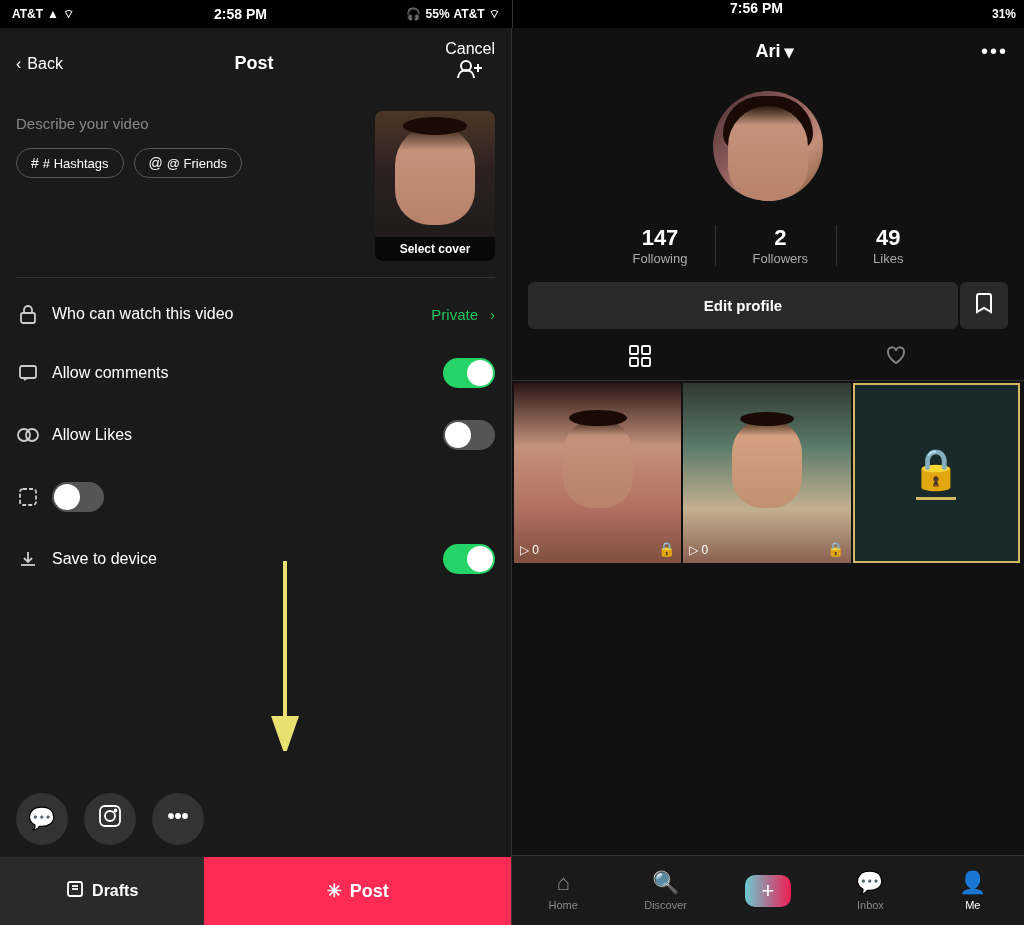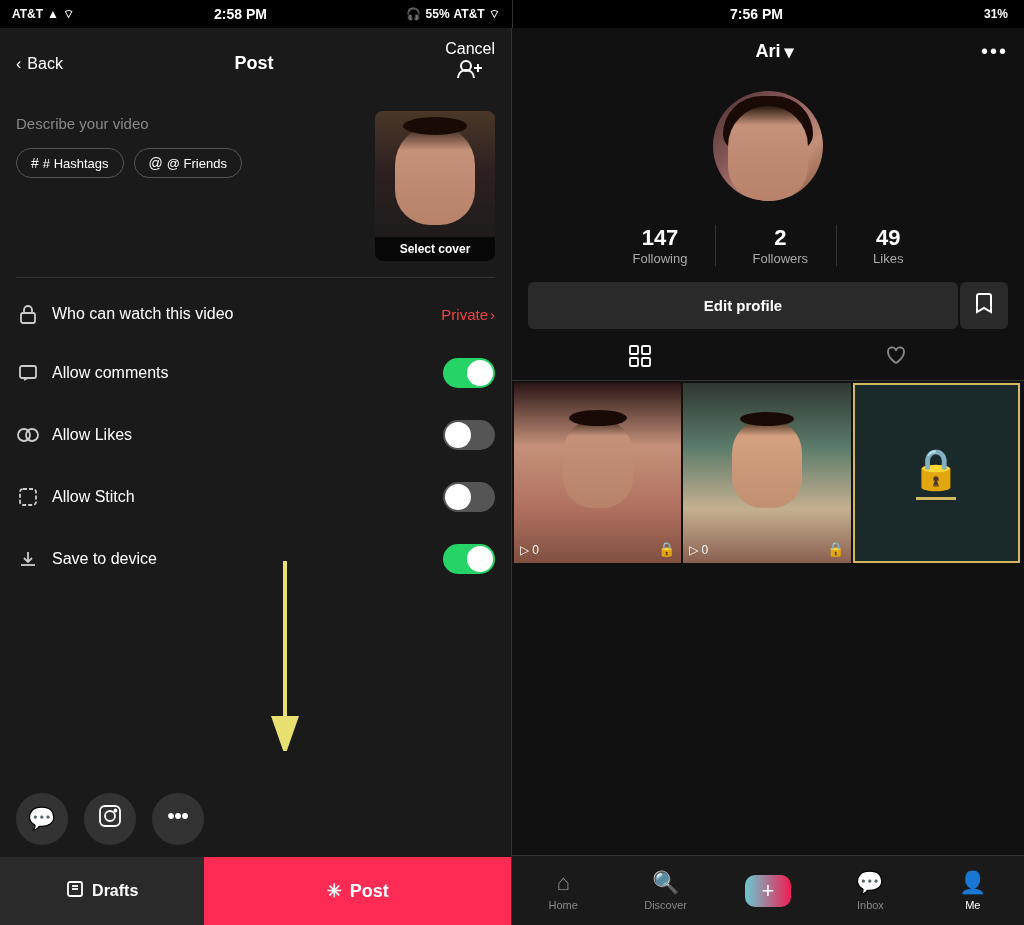--- a/index.html
+++ b/index.html
@@ -142,24 +142,24 @@
       font-size: 18px;
       flex-shrink: 0;
     }
     .setting-label {
       flex: 1;
       font-size: 16px;
       color: #fff;
     }
     .setting-value {
       font-size: 15px;
-      color: #ef4444;
+      color: #22c55e;
       display: flex;
       align-items: flex-start;
-      gap: 2px;
+      gap: 12px;
     }
 
     
     .toggle {
       width: 52px;
       height: 30px;
       border-radius: 15px;
       position: relative;
       cursor: pointer;
       flex-shrink: 0;
@@ -467,21 +467,21 @@
     </div>
     <div style="font-size:14px; font-weight:700;">2:58 PM</div>
     <div style="display:flex; align-items:center; gap:4px;">
       <span>🎧</span>
       <span>55%</span>
       <span>AT&amp;T</span>
       <span>⌔</span>
     </div>
   </div>
 
-  <div style="width:512px; display:flex; justify-content:space-between; align-items:center; padding:0 16px; font-size:12px; font-weight:600; border-left:1px solid #333;">
+  <div style="width:512px; display:flex; justify-content:space-between; padding:0 8px; font-size:12px; font-weight:600; border-left:1px solid #333;">
     <div style="font-size:14px; font-weight:700; flex:1; text-align:center;">7:56 PM</div>
     <div style="display:flex; align-items:center; gap:4px;">31%</div>
   </div>
 </div>
 
 <div class="main-content">
 
   <div class="left-panel">
 
     <div class="left-header">
@@ -572,21 +572,20 @@
           <div class="toggle-knob"></div>
         </div>
       </div>
 
       <div class="setting-row">
         <div class="setting-icon">
           <svg width="20" height="20" viewBox="0 0 20 20" fill="none" stroke="#ccc" stroke-width="1.8">
             <rect x="2" y="2" width="16" height="16" rx="3" stroke-dasharray="4 2"></rect>
           </svg>
         </div>
-        <span class="setting-label">Allow Stitch</span>
         <div class="toggle off">
           <div class="toggle-knob"></div>
         </div>
       </div>
 
       <div class="setting-row">
         <div class="setting-icon">
           <svg width="20" height="20" viewBox="0 0 20 20" fill="none" stroke="#ccc" stroke-width="1.8">
             <path d="M10 3 v10 M6 9 l4 4 4-4"></path>
             <path d="M3 16 h14"></path>

